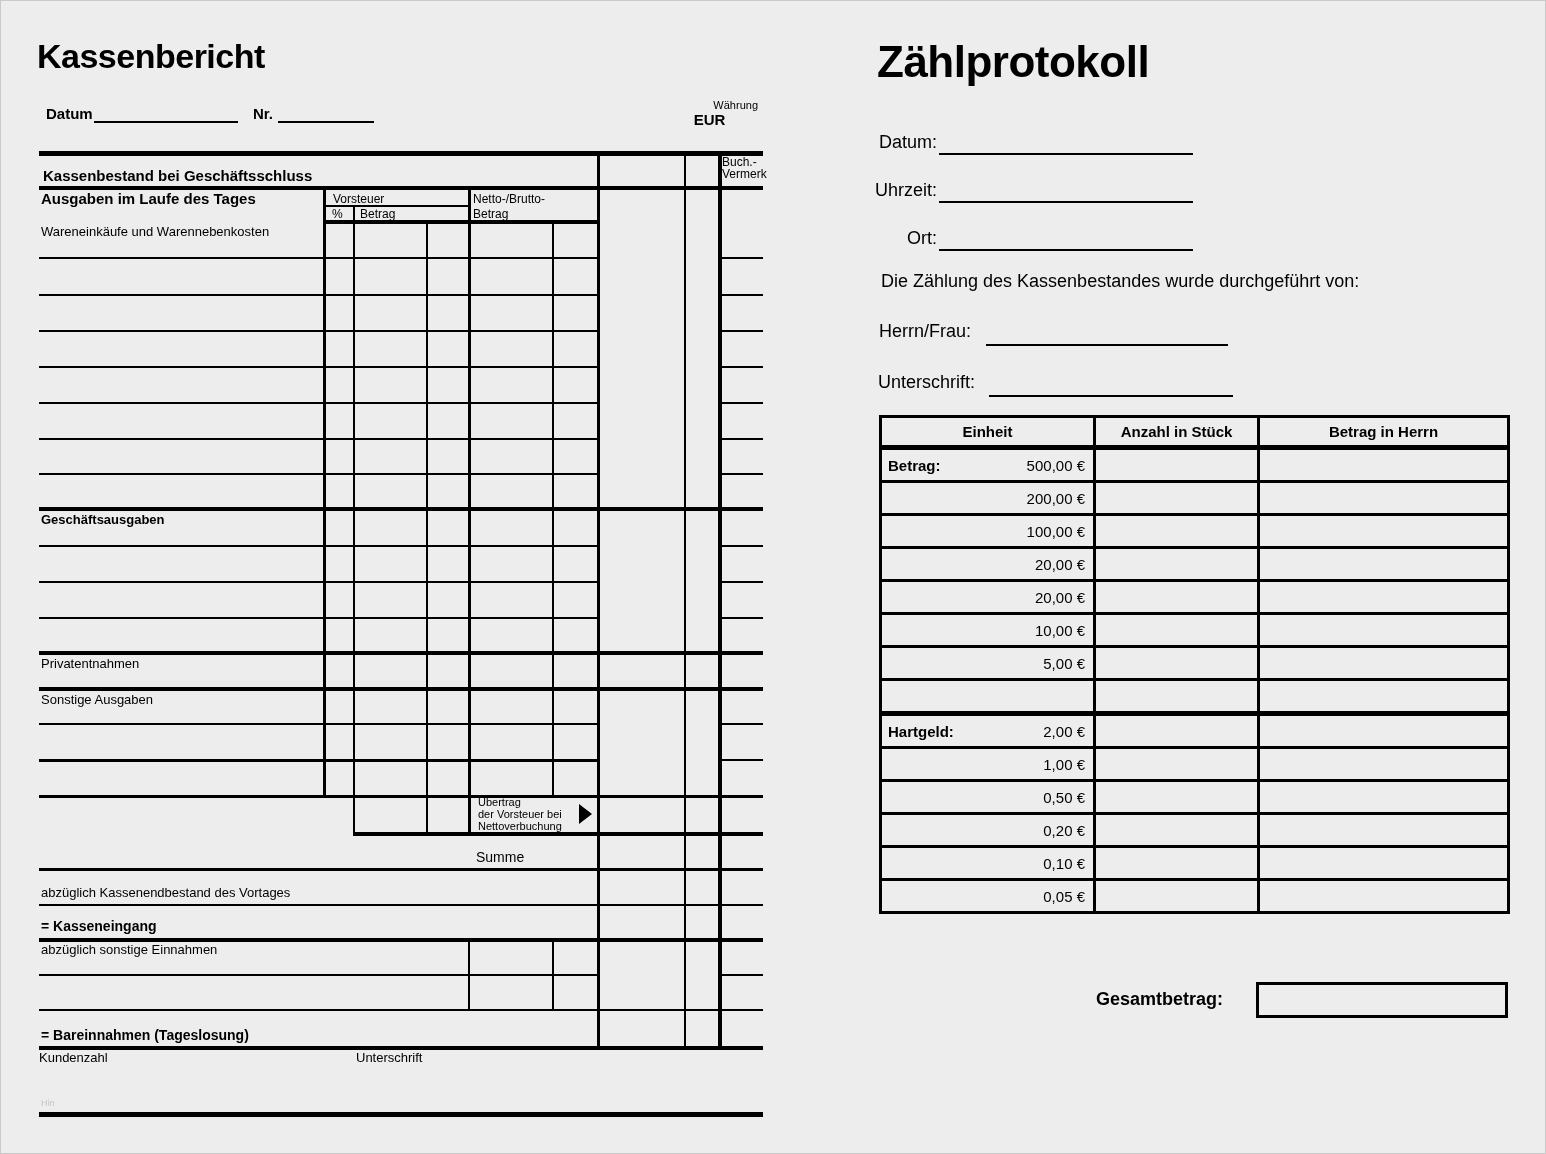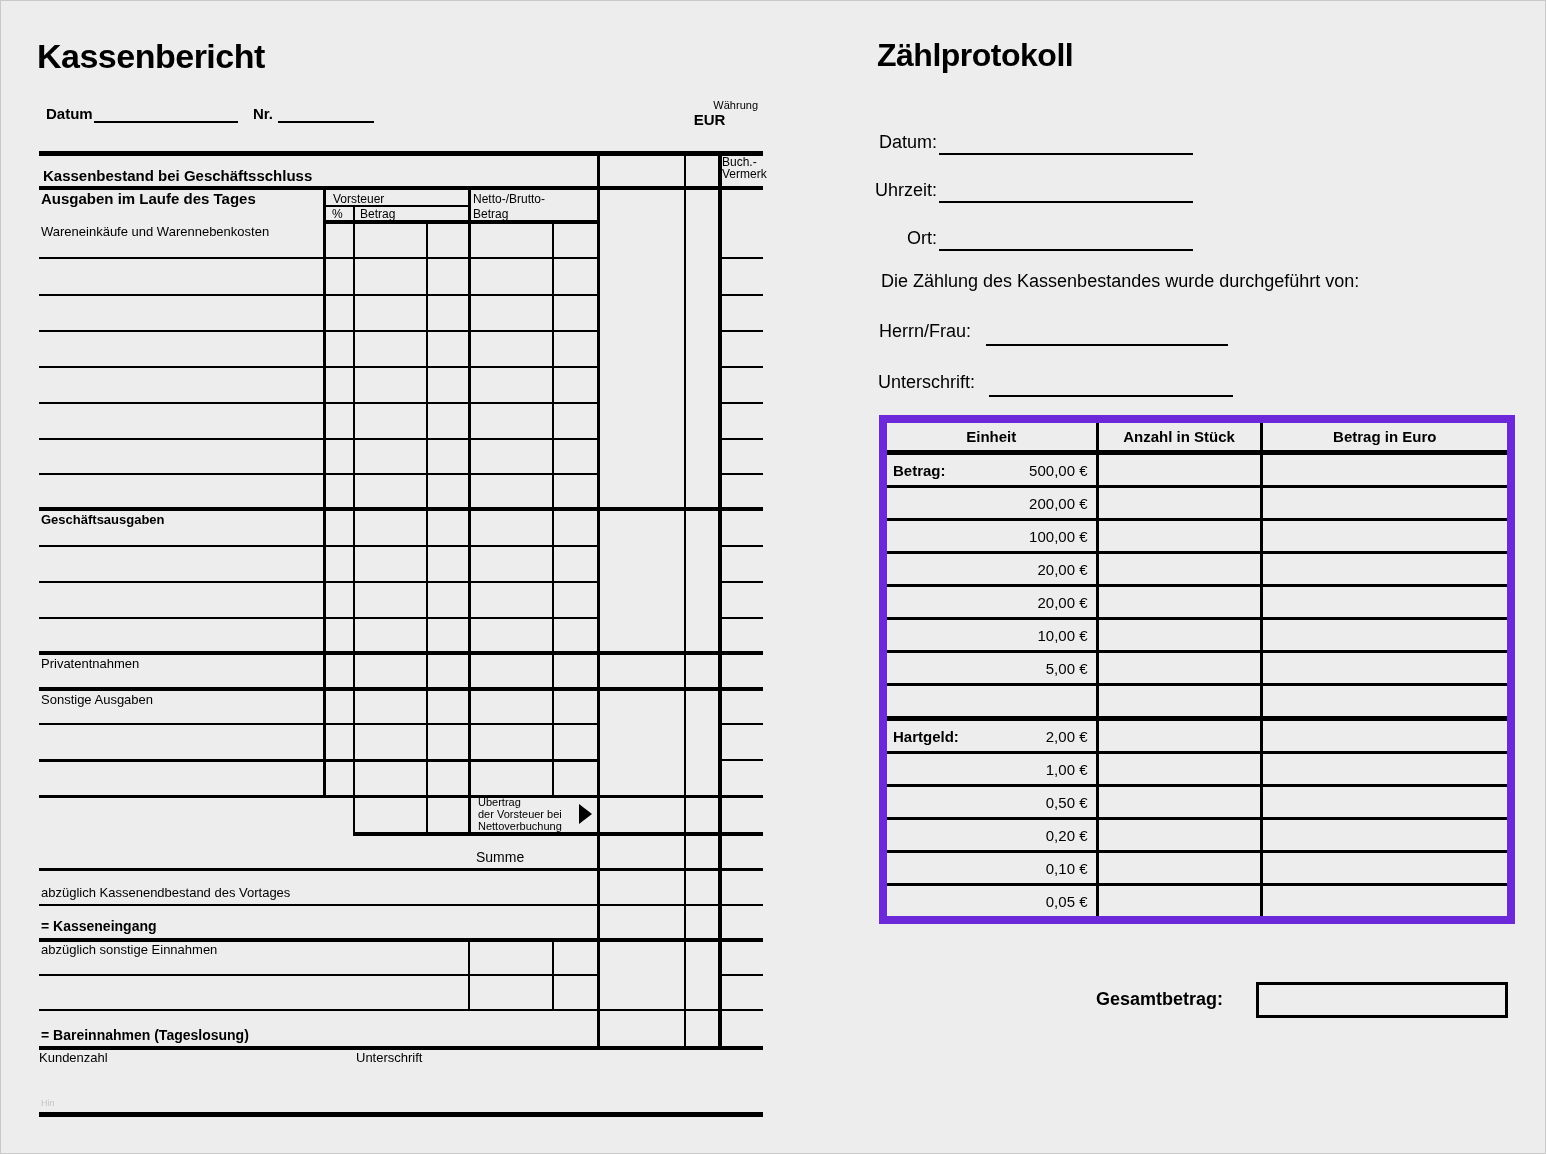--- a/index.html
+++ b/index.html
@@ -16,33 +16,33 @@
   .abs{position:absolute;white-space:nowrap;}
   .ln{position:absolute;background:#000;}
   .b{font-weight:bold;}
   .t13{font-size:13px;}
   .t12{font-size:12px;text-align:center;}
   .t11{font-size:11px;}
   .t14{font-size:14px;}
   .t15{font-size:15px;}
   .t18{font-size:18px;}
   .title-l{font-size:34px;font-weight:bold;letter-spacing:-0.5px;}
-  .title-r{font-size:32px;font-weight:bold;letter-spacing:-0.5px;}
+  .title-r{font-size:44px;font-weight:bold;letter-spacing:-0.5px;}
   .right-align{text-align:right;}
   .faint{color:#c4c4c4;font-size:9px;}
   .tri{
     position:absolute;width:0;height:0;
     border-left:13px solid #000;
     border-top:10px solid transparent;
     border-bottom:10px solid transparent;
   }
   #count-table{
     position:absolute;left:878px;top:414px;
     border-collapse:collapse;table-layout:fixed;
-    width:628px;border:8px solid #6d28d9;
+    width:628px;border:2px solid #6d28d9;
     font-size:15px;
   }
   #count-table th{
     height:27px;border:3px solid #000;border-bottom:5px solid #000;
     font-weight:bold;font-size:15px;padding:0;
   }
   #count-table td{
     height:30px;border:3px solid #000;padding:0;
   }
   #count-table tr.thick-top td{border-top:5px solid #000;}
@@ -174,21 +174,21 @@
     <table id="count-table">
       <colgroup>
           <col style="width:214px">
           <col style="width:164px">
           <col style="width:250px">
         </colgroup>
       <thead>
         <tr>
           <th>Einheit</th>
           <th>Anzahl in Stück</th>
-          <th>Betrag in Euro</th>
+          <th>Betrag in Herrn</th>
         </tr>
       </thead>
       <tbody>
           <tr>
             <td class="einheit"><span class="group">Betrag:</span><span>500,00 €</span></td>
             <td></td>
             <td></td>
           </tr>
           <tr>
             <td class="einheit"><span class="group"></span><span>200,00 €</span></td>

